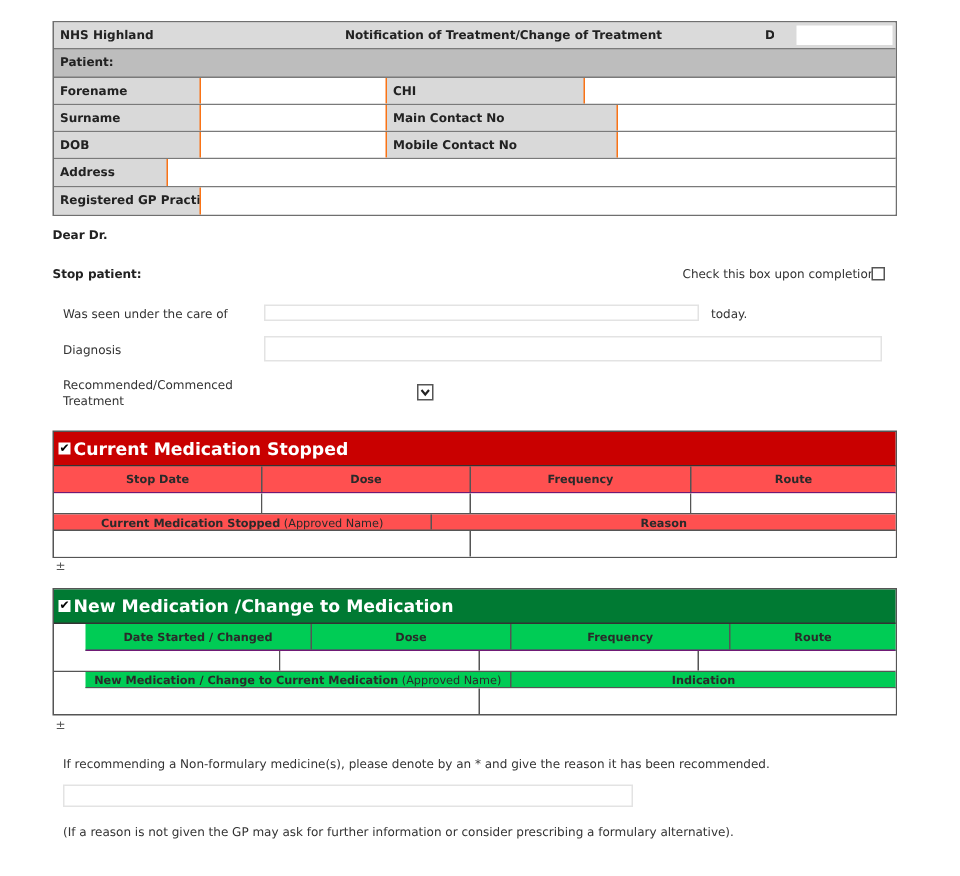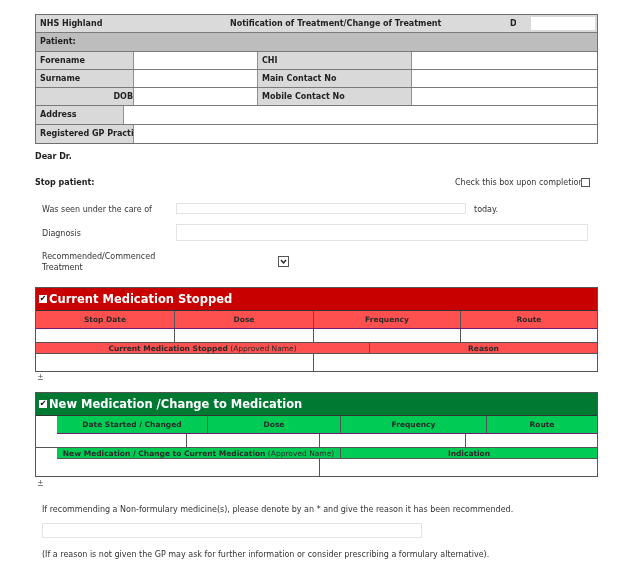--- a/index.html
+++ b/index.html
@@ -60,37 +60,37 @@
     <div class="cell" style="width:230px;">Notification of Treatment/Change of Treatment</div>
     <div class="cell" style="width:60px; padding-left:54px;">Date:</div>
     <input class="date-input" value="" style="">
   </div>
   <div class="prow patient">
     <div class="cell">Patient:</div>
   </div>
   <div class="prow">
     <div class="cell lbl br" style="width:98px;">Forename</div>
     <div class="cell val br" style="width:124px;"></div>
-    <div class="cell lbl br" style="width:154px;">CHI</div>
+    <div class="cell lbl br" style="width:132px;">CHI</div>
     <div class="cell val" style="flex:1;"></div>
   </div>
   <div class="prow">
     <div class="cell lbl br" style="width:98px;">Surname</div>
     <div class="cell val br" style="width:124px;"></div>
     <div class="cell lbl br" style="width:154px;">Main Contact No</div>
     <div class="cell val" style="flex:1;"></div>
   </div>
   <div class="prow">
-    <div class="cell lbl br" style="width:98px;text-align:right;">DOB</div>
+    <div class="cell lbl br" style="width:98px;">DOB</div>
     <div class="cell val br" style="width:124px;"></div>
     <div class="cell lbl br" style="width:154px;">Mobile Contact No</div>
     <div class="cell val" style="flex:1;"></div>
   </div>
   <div class="prow">
-    <div class="cell lbl br" style="width:88px;">Address</div>
+    <div class="cell lbl br" style="width:76px;">Address</div>
     <div class="cell val" style="flex:1;"></div>
   </div>
   <div class="prow">
     <div class="cell lbl br" style="width:98px;">Registered GP Practice</div>
     <div class="cell val" style="flex:1;"></div>
   </div>
 </div>
 
 <div class="abs label-bold" style="left:35px; top:152px;">Dear Dr.</div>
 <div class="abs label-bold" style="left:35px; top:178px;">Stop patient:</div>
@@ -123,21 +123,21 @@
     <div class="gcell" style="width:147px;">Frequency</div>
     <div class="gcell" style="flex:1;">Route</div>
   </div>
   <div class="grid-row row-blank">
     <div class="gcell" style="width:139px;"></div>
     <div class="gcell" style="width:139px;"></div>
     <div class="gcell" style="width:147px;"></div>
     <div class="gcell" style="flex:1;"></div>
   </div>
   <div class="grid-row row-sub red-head">
-    <div class="gcell" style="width:334px;"><span>Current Medication Stopped</span><span class="normal"> (Approved Name)</span></div>
+    <div class="gcell" style="width:252px;"><span>Current Medication Stopped</span><span class="normal"> (Approved Name)</span></div>
     <div class="gcell" style="flex:1;">Reason</div>
   </div>
   <div class="grid-row row-blank2">
     <div class="gcell" style="width:278px;"></div>
     <div class="gcell" style="flex:1;"></div>
   </div>
 </div>
 <div class="plusminus" style="left:37px; top:373px;">±</div>
 
 <div class="section" style="top:392px;">

